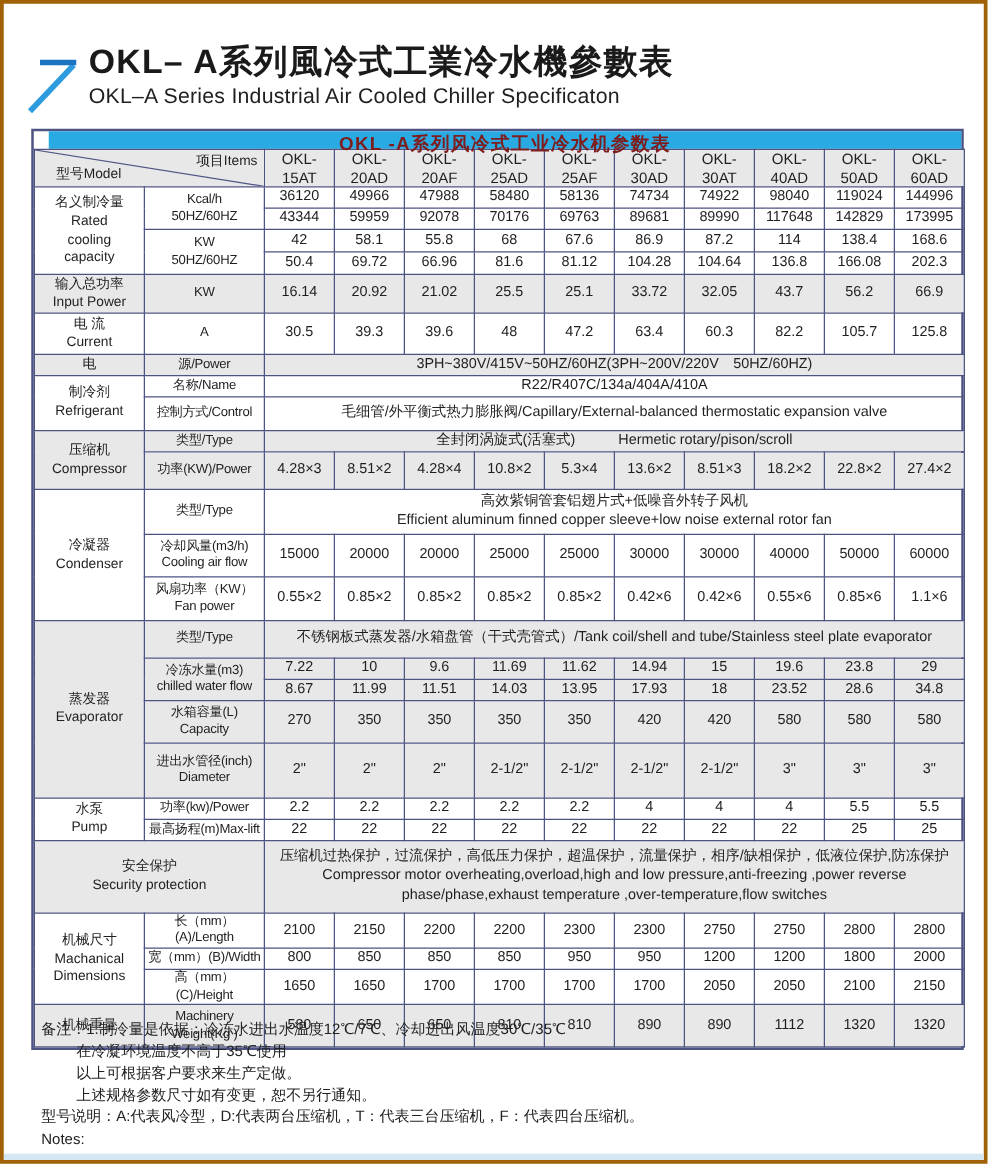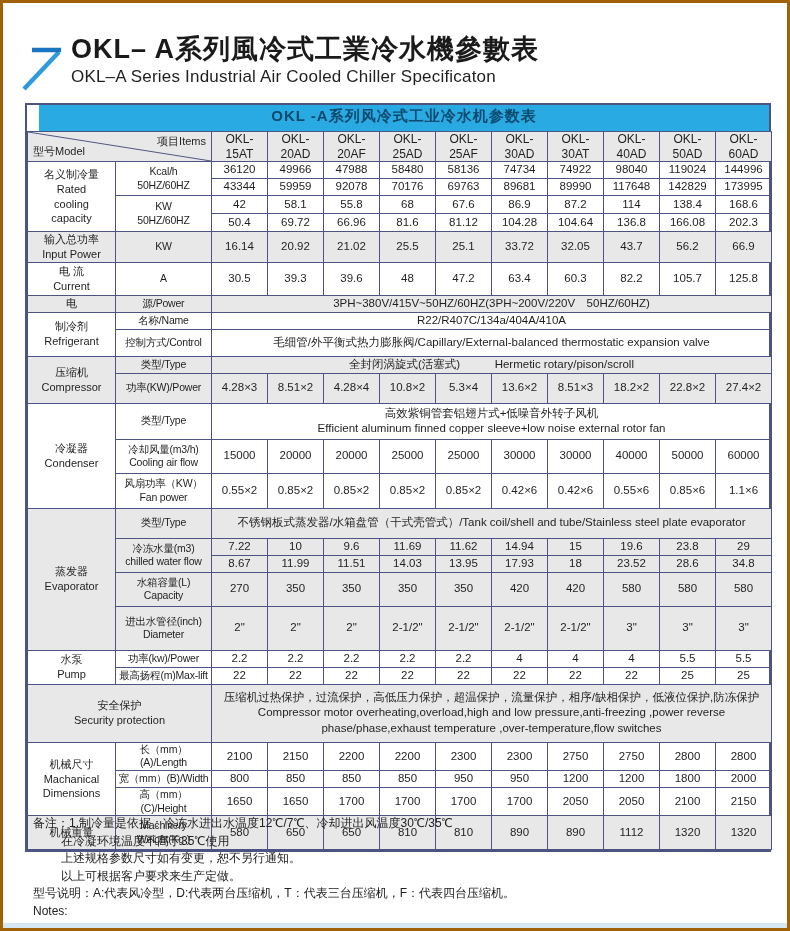--- a/index.html
+++ b/index.html
@@ -9,35 +9,35 @@
     border:3px solid #a16207; overflow:hidden;
   }
   
   .doc-header { display:flex; align-items:flex-start; padding:30px 0 0 14px; }
   .logo { width:54px; height:56px; flex:0 0 54px; margin-top:4px; }
   .doc-title-zh { font-size:27px; font-weight:bold; color:#1a1a1a; letter-spacing:1px; line-height:1.2; }
   .doc-title-en { font-size:17px; color:#1f1f1f; margin-top:2px; letter-spacing:0.2px; }
   
   .table-wrap { position:absolute; left:22px; top:100px; width:746px; border:2px solid #4e5482; }
   .table-title {
-    height:26px; line-height:22px; background:#29aae3; color:#0c4a6e;
+    height:14px; line-height:22px; background:#29aae3; color:#7f1d1d;
     text-align:center; font-size:15px; font-weight:bold; letter-spacing:1px;margin-left:12px;
   }
   table { border-collapse:collapse; table-layout:fixed; width:100%; }
   th, td { border:1px solid #4e5482; text-align:center; vertical-align:middle;
            color:#1f1f1f; padding:0 1px; overflow:hidden; }
   thead th { height:30px; background:#e8e8e8; font-size:12px; font-weight:normal; line-height:1.2; }
   td.cat  { font-size:11px; line-height:1.35; white-space:pre-line; }
   td.item { font-size:10.5px; line-height:1.3; white-space:pre-line; letter-spacing:-0.2px; }
   td.val  { font-size:11.5px; white-space:pre-line; line-height:1.35; }
   tr.shade td { background:#e8e8e8; }
   
   th.corner { position:relative; background:#e8e8e8; font-weight:normal; padding:0; }
   th.corner svg { position:absolute; left:0; top:0; width:100%; height:100%; }
-  .corner-model { position:absolute; left:5px; bottom:3px; font-size:11px; }
+  .corner-model { position:absolute; left:17px; bottom:3px; font-size:11px; }
   .corner-items { position:absolute; right:5px; top:3px; font-size:11px;margin-left:24px; }
   
   .notes { position:absolute; left:30px; top:812px; width:730px; font-size:12px;
            color:#222; line-height:17.5px; }
   .note-line.indent { padding-left:28px; }
   
   .bottom-bar { position:absolute; left:0; bottom:0; width:100%; height:5px; background:#d4e7f2; }
 </style>
 </head>
 <body>
@@ -434,21 +434,21 @@
             <td class="val">1320</td>
           </tr>
         </tbody>
     </table>
   </div>
 
   <div class="notes">
     <div class="note-line">备注：1.制冷量是依据：冷冻水进出水温度12℃/7℃、冷却进出风温度30℃/35℃</div>
     <div id="notes-indented">
         <div class="note-line indent">在冷凝环境温度不高于35℃使用</div>
+        <div class="note-line indent">以上可根据客户要求来生产定做。</div>
         <div class="note-line indent">上述规格参数尺寸如有变更，恕不另行通知。</div>
-        <div class="note-line indent">以上可根据客户要求来生产定做。</div>
       </div>
     <div class="note-line">型号说明：A:代表风冷型，D:代表两台压缩机，T：代表三台压缩机，F：代表四台压缩机。</div>
     <div class="note-line">Notes:</div>
   </div>
 
   <div class="bottom-bar"></div>
 </div>
 
 </body></html>

